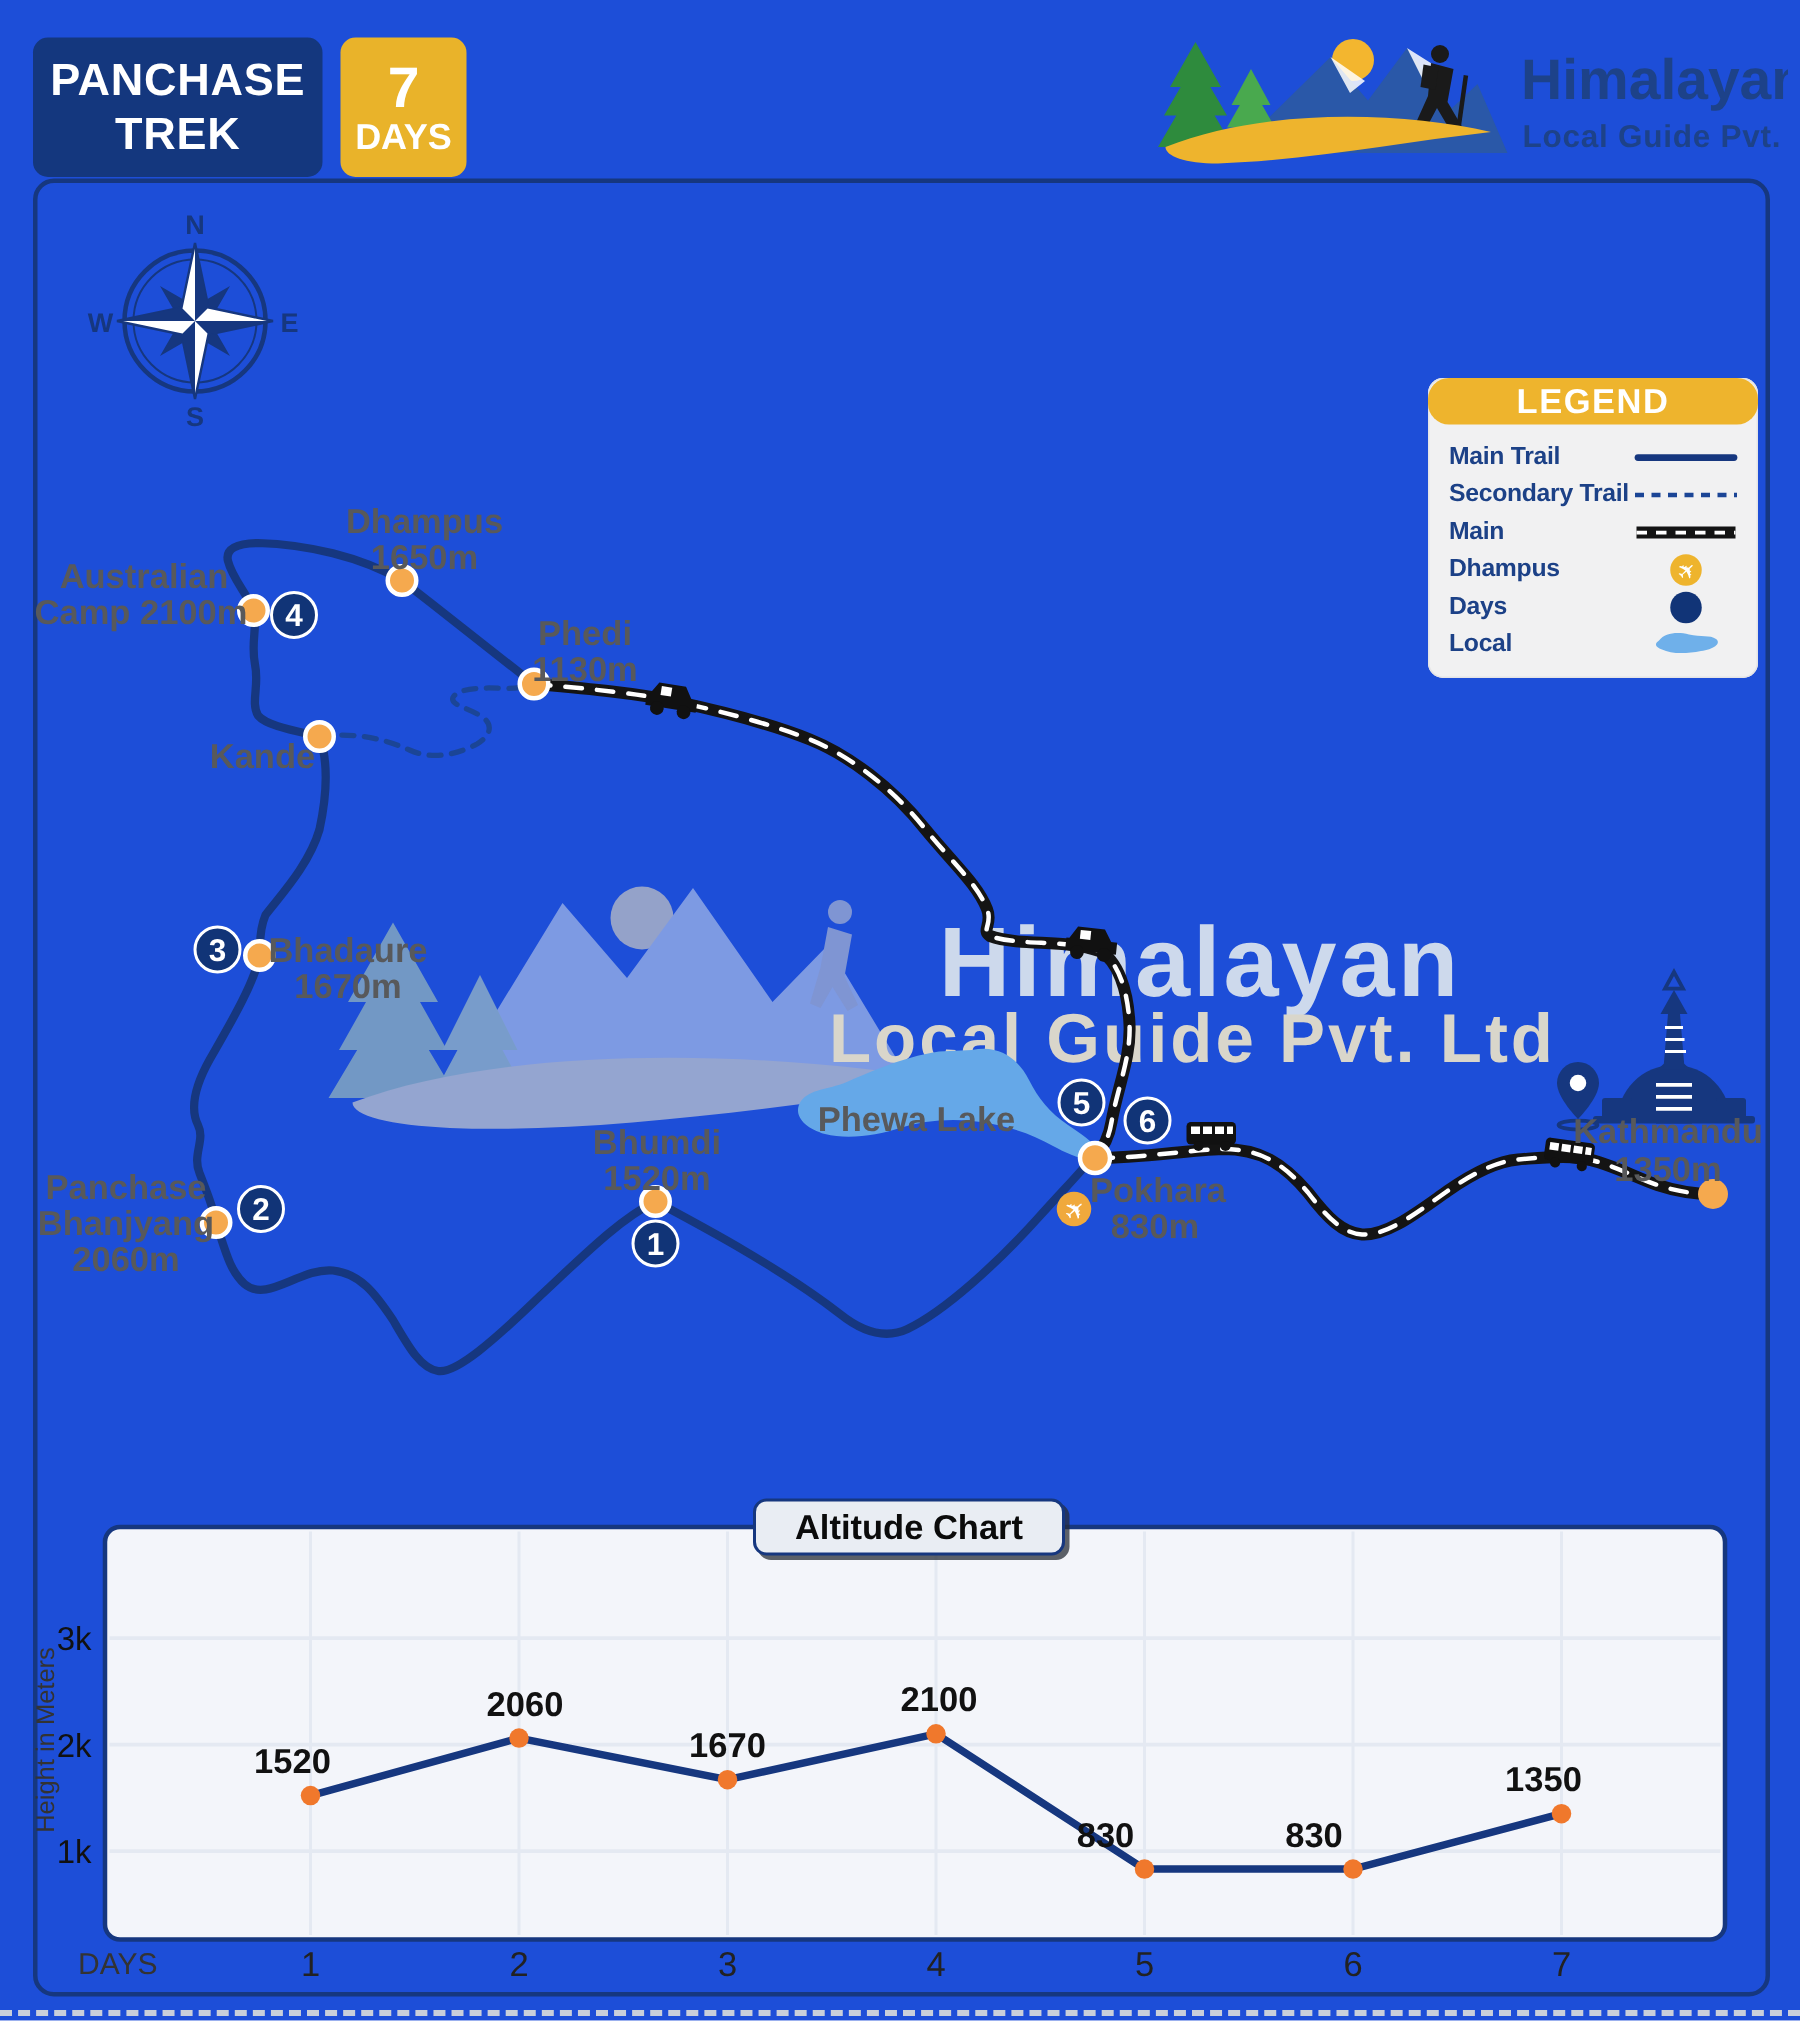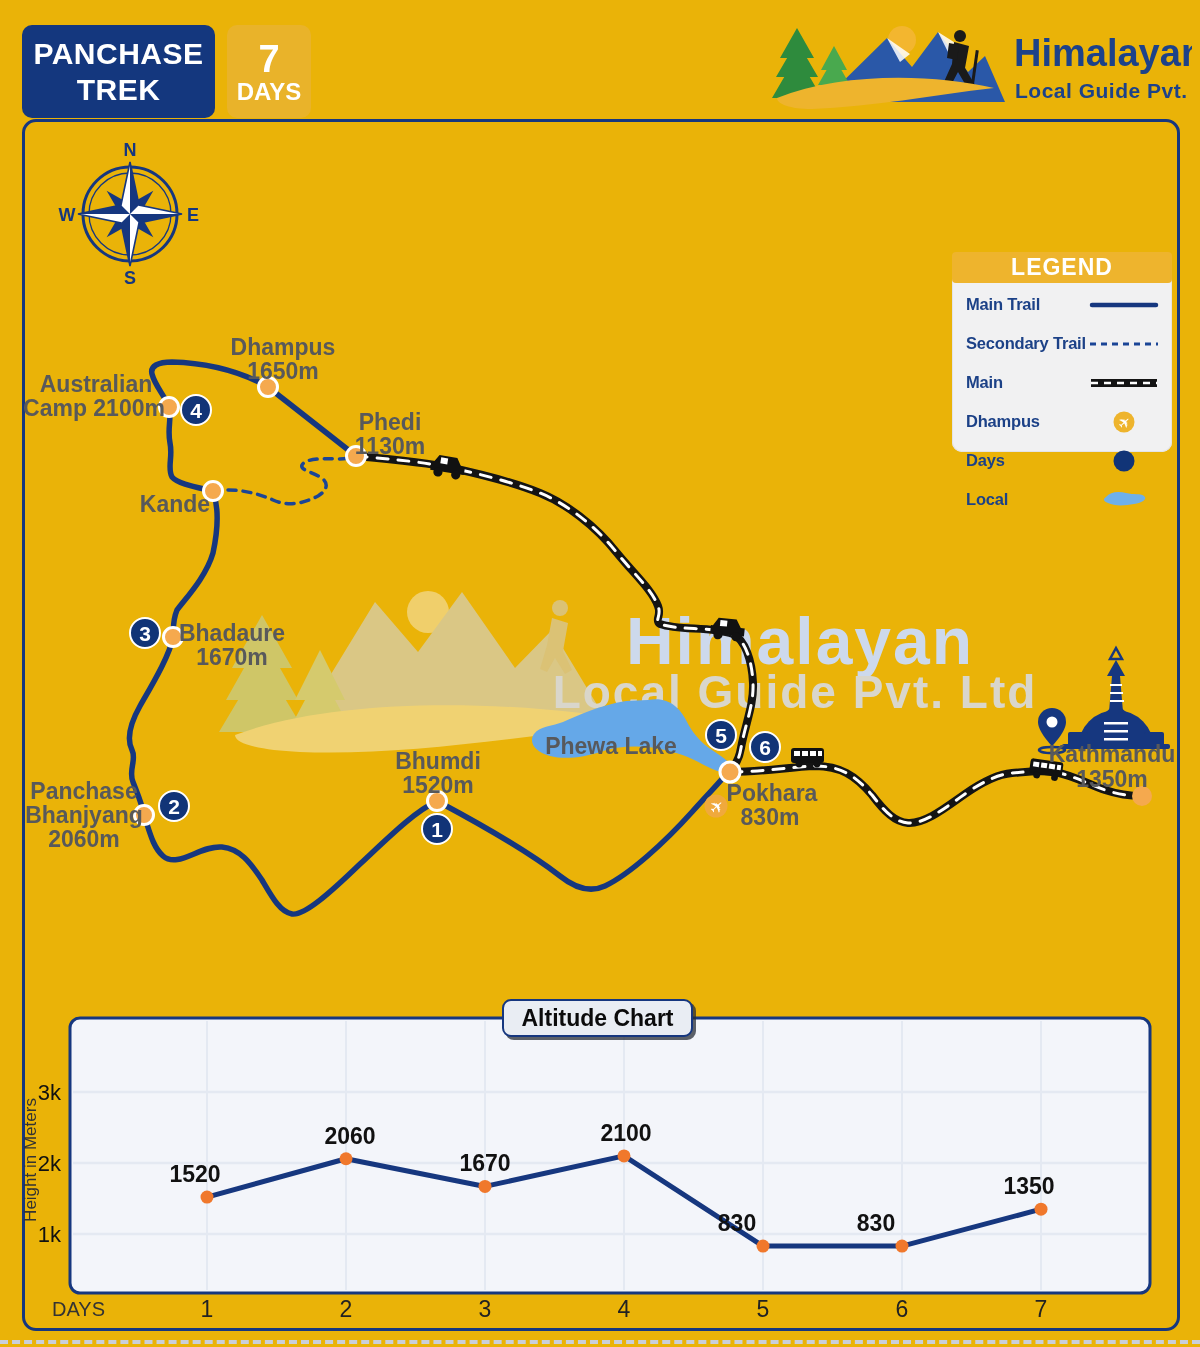--- a/index.html
+++ b/index.html
@@ -1,42 +1,42 @@
 <!DOCTYPE html>
 <html><head>
 <meta charset="utf-8">
 <style>
   html,body{margin:0;padding:0;background:#fff;}
-  .canvas{position:relative;width:1200px;height:1347px;background:#eab308;overflow:hidden;
+  .canvas{position:relative;width:1200px;height:1347px;background:#1d4ed8;overflow:hidden;
           font-family:"Liberation Sans",sans-serif;}
   svg{font-family:"Liberation Sans",sans-serif;}
   
   .frame{position:absolute;left:22px;top:119px;width:1158px;height:1212px;
          border:3px solid #16377f;border-radius:14px;box-sizing:border-box;}
   .bottom-dashes{position:absolute;left:0;top:1340px;width:1200px;height:0;
          border-top:4px dashed #c9cfda;}
   
   .title-box{position:absolute;left:22px;top:25px;width:193px;height:93px;background:#14377e;
          border-radius:10px;color:#fff;display:flex;flex-direction:column;align-items:center;
          justify-content:center;font-weight:bold;font-size:30px;letter-spacing:.5px;line-height:36px;}
   .days-box{position:absolute;left:227px;top:25px;width:84px;height:93px;background:#e9b32a;
          border-radius:10px;color:#fff;display:flex;flex-direction:column;align-items:center;
          justify-content:center;font-weight:bold;}
   .days-box .num{font-size:38px;line-height:40px;}
   .days-box .lbl{font-size:24px;line-height:26px;}
   
   .legend{position:absolute;left:952px;top:252px;width:220px;height:200px;background:#f1f1f2;
          border-radius:10px;box-shadow:0 0 0 1px #e4e4e6 inset;}
-  .legend-header{margin:0;height:31px;background:#eeb42d;border-radius:4px;
+  .legend-header{margin:0;height:31px;background:#eeb42d;border-radius:14px;
          display:flex;align-items:center;justify-content:center;color:#fff;font-weight:bold;
          font-size:23px;letter-spacing:1px;}
-  .legend-body{padding:10px 12px 8px 14px;display:flex;flex-direction:column;gap:16px;}
+  .legend-body{padding:10px 12px 8px 14px;display:flex;flex-direction:column;gap:2px;}
   .legend-row{display:flex;align-items:center;justify-content:space-between;height:23px;}
   .legend-row .lab{color:#1c4187;font-weight:bold;font-size:16.5px;letter-spacing:-.2px;}
-  .badge{position:absolute;left:502px;top:999px;width:191px;height:38px;background:#e9edf3;
+  .badge{position:absolute;left:502px;top:999px;width:208px;height:38px;background:#e9edf3;
          border:2.5px solid #16377f;border-radius:9px;box-shadow:3px 3px 0 rgba(40,45,55,.75);
          display:flex;align-items:center;justify-content:center;font-size:23px;font-weight:bold;
          color:#0b0b0b;box-sizing:border-box;z-index:5;}
   .abs{position:absolute;}
 </style>
 </head>
 <body>
 
 <div class="canvas">
 

